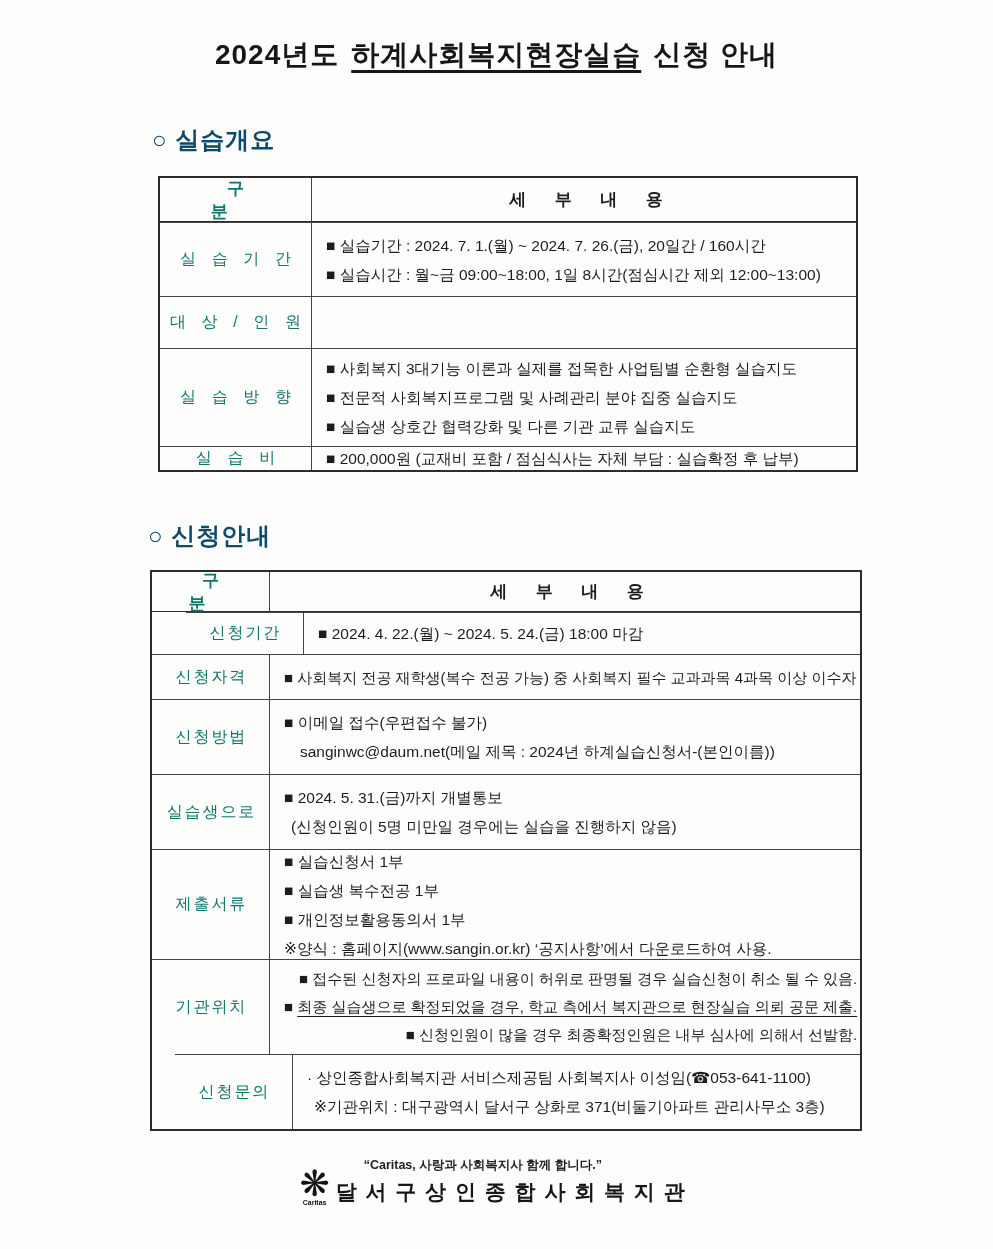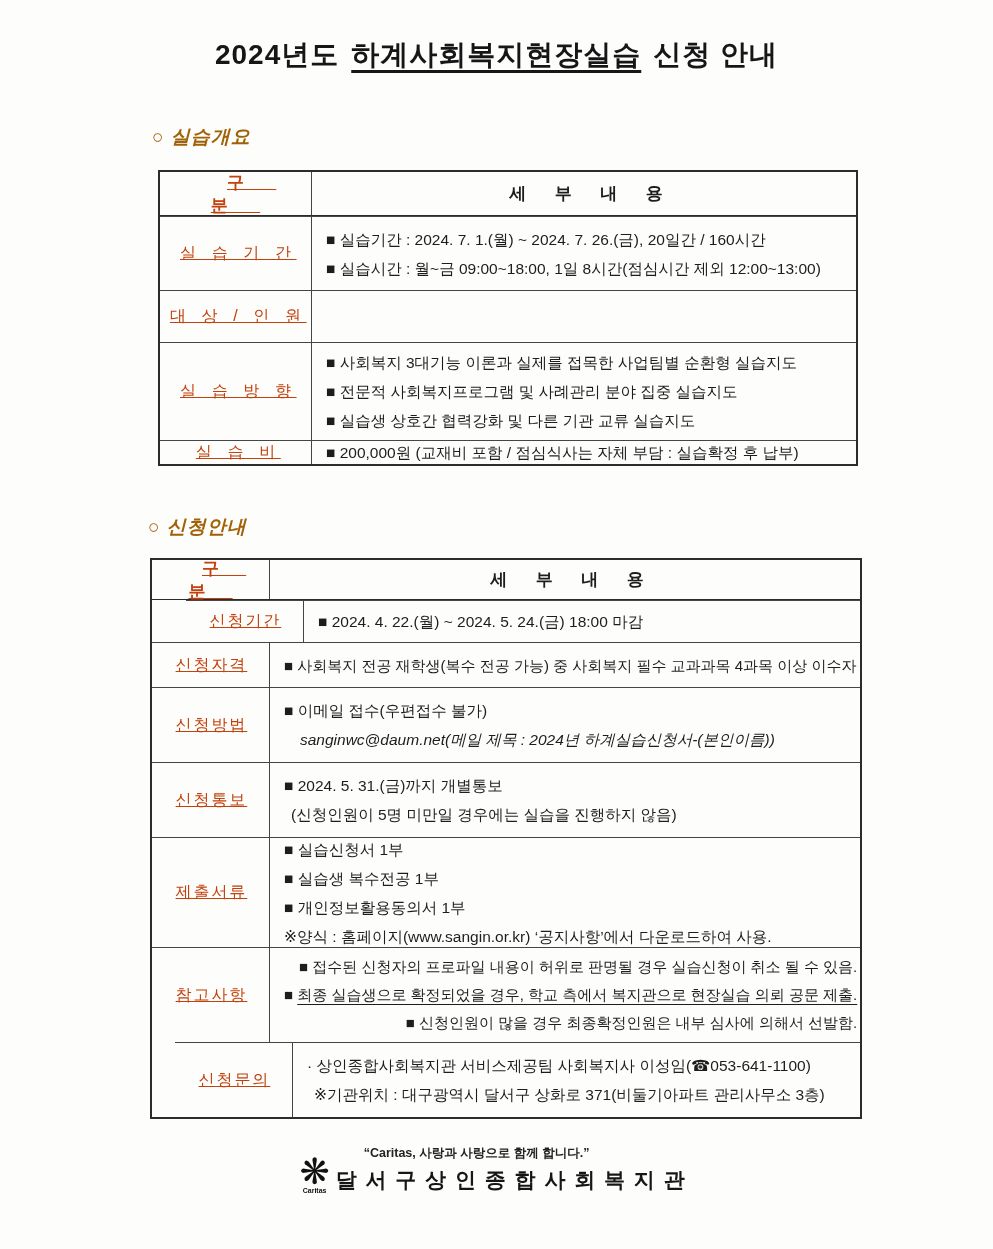--- a/index.html
+++ b/index.html
@@ -28,25 +28,24 @@
   }
   .doc-title .u {
     text-decoration: underline;
     text-underline-offset: 6px;
     text-decoration-thickness: 2.5px;
     margin: 0 10px;
   }
   .doc-title .part { margin: 0 2px; }
   
   .section-heading {
-    font-size: 19px;
+    font-size: 24px;
     font-weight: 600;
-    color: #a16207;
+    color: #0c4a6e;
     letter-spacing: 1px;
-    font-style: italic;
   }
   #heading-overview { margin: 50px 0 20px 152px; }
   #heading-application { margin: 48px 0 18px 148px; }
   
   .doc-table {
     border: 2px solid #2c2c2c;
     box-sizing: border-box;
     background: #fdfdfc;
   }
   #table-overview { margin-left: 158px; width: 700px; }
@@ -58,24 +57,23 @@
   }
   .t-row:first-child { border-top: none; }
   .t-row.header { border-bottom: 0.5px solid #2c2c2c; }
   .t-label {
     display: flex;
     align-items: center;
     justify-content: center;
     border-right: 1.5px solid #454545;
     box-sizing: border-box;
     font-size: 16px;
-    color: #c2410c;
+    color: #0f766e;
     flex-shrink: 0;
     text-align: center;
-    text-decoration: underline;
   }
   #table-overview .t-label { width: 152px; letter-spacing: 0.35em; text-indent: 0.35em; }
   #table-application .t-label { width: 118px; letter-spacing: 0.12em; text-indent: 0.12em; }
   .t-row.header .t-label { font-size: 17px; font-weight: 600; }
   #table-overview .t-row.header .t-label { letter-spacing: 1.9em; text-indent: 1.9em; }
   #table-application .t-row.header .t-label { letter-spacing: 1.6em; text-indent: 1.6em; }
   .t-content {
     flex: 1;
     display: flex;
     flex-direction: column;
@@ -90,21 +88,21 @@
     font-size: 17px;
     font-weight: 600;
     letter-spacing: 0.7em;
     text-indent: 0.7em;
   }
   .line { line-height: 29px; white-space: nowrap; }
   .line .ul {
     text-decoration: underline;
     text-underline-offset: 4px;
   }
-  .indent { padding-left: 16px; font-style: italic; }
+  .indent { padding-left: 16px; }
   .indent-sm { padding-left: 7px; }
   
   #table-overview .r-header   { height: 44px; }
   #table-overview .r-period   { height: 74px; }
   #table-overview .r-target   { height: 52px; }
   #table-overview .r-direction{ height: 98px; }
   #table-overview .r-fee      { height: 24px; }
   
   #table-application .r-header   { height: 40px; }
   #table-application .r-when     { height: 42px; margin-left: 34px; }
@@ -218,37 +216,37 @@
       </div>
     </div>
     <div class="t-row r-how">
       <div class="t-label">신청방법</div>
       <div class="t-content">
         <div class="line">■ 이메일 접수(우편접수 불가)</div>
         <div class="line indent">sanginwc@daum.net(메일 제목 : 2024년 하계실습신청서-(본인이름))</div>
       </div>
     </div>
     <div class="t-row r-notice">
-      <div class="t-label">신청통보</div>
+      <div class="t-label">실습생으로</div>
       <div class="t-content">
         <div class="line">■ 2024. 5. 31.(금)까지 개별통보</div>
         <div class="line indent-sm">(신청인원이 5명 미만일 경우에는 실습을 진행하지 않음)</div>
       </div>
     </div>
     <div class="t-row r-docs">
       <div class="t-label">제출서류</div>
       <div class="t-content">
         <div class="line">■ 실습신청서 1부</div>
         <div class="line">■ 실습생 복수전공 1부</div>
         <div class="line">■ 개인정보활용동의서 1부</div>
         <div class="line">※양식 : 홈페이지(www.sangin.or.kr) ‘공지사항’에서 다운로드하여 사용.</div>
       </div>
     </div>
     <div class="t-row r-refs">
-      <div class="t-label">참고사항</div>
+      <div class="t-label">기관위치</div>
       <div class="t-content">
         <div class="line">■ 접수된 신청자의 프로파일 내용이 허위로 판명될 경우 실습신청이 취소 될 수 있음.</div>
         <div class="line"><span>■ </span><span class="ul">최종 실습생으로 확정되었을 경우, 학교 측에서 복지관으로 현장실습 의뢰 공문 제출.</span></div>
         <div class="line">■ 신청인원이 많을 경우 최종확정인원은 내부 심사에 의해서 선발함.</div>
       </div>
     </div>
     <div class="t-row r-contact">
       <div class="t-label">신청문의</div>
       <div class="t-content">
         <div class="line">· 상인종합사회복지관 서비스제공팀 사회복지사 이성임(☎053-641-1100)</div>
@@ -257,19 +255,19 @@
     </div>
   </div>
 
   <div class="footer">
     <div class="footer-inner">
       <div class="logo-block">
         <span class="logo-glyph">❋</span>
         <span class="logo-caption">Caritas</span>
       </div>
       <div class="footer-text">
-        <div class="footer-slogan">“Caritas, 사랑과 사랑으로 함께 합니다.”</div>
+        <div class="footer-slogan">“Caritas, 사랑과 사회복지사 함께 합니다.”</div>
         <div class="footer-org">달서구상인종합사회복지관</div>
       </div>
     </div>
   </div>
 
 </div>
 
 </body></html>

